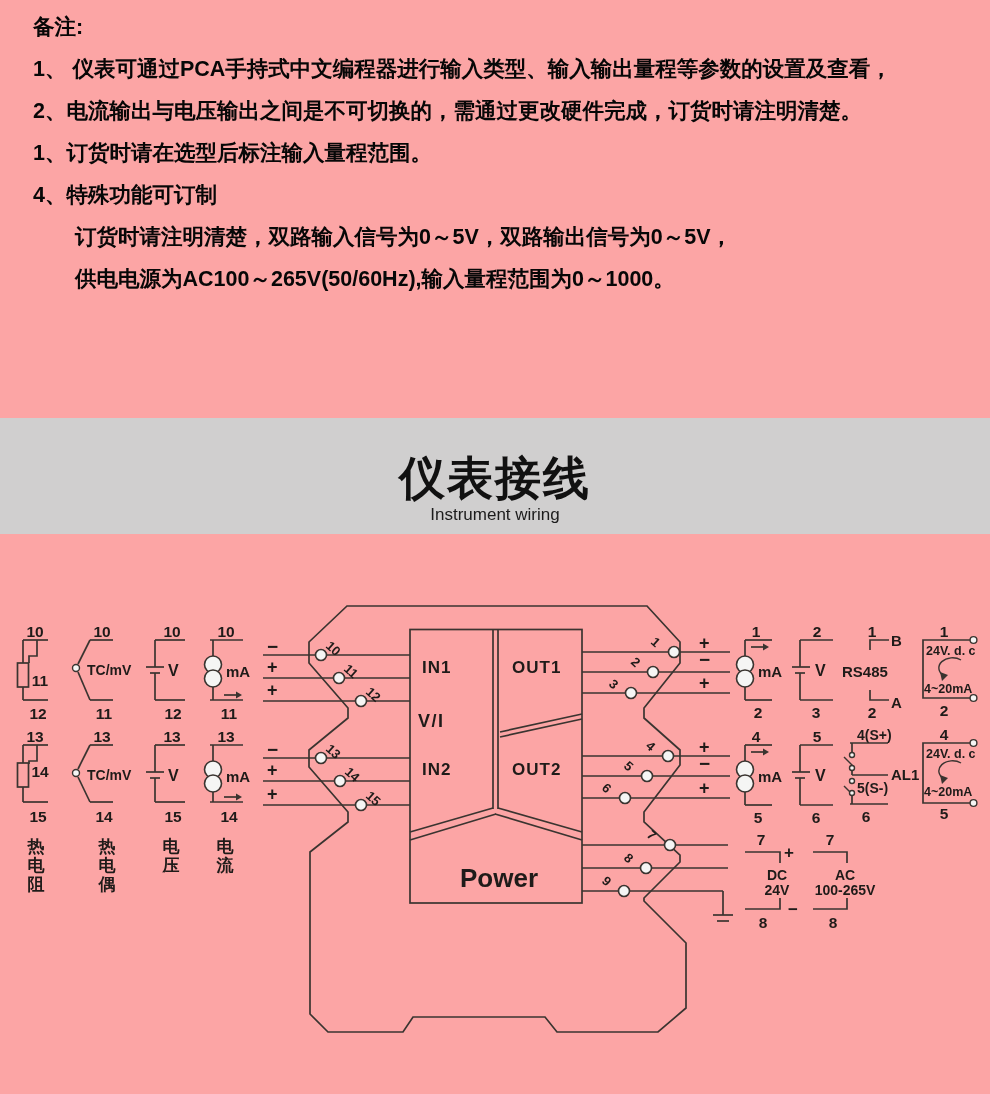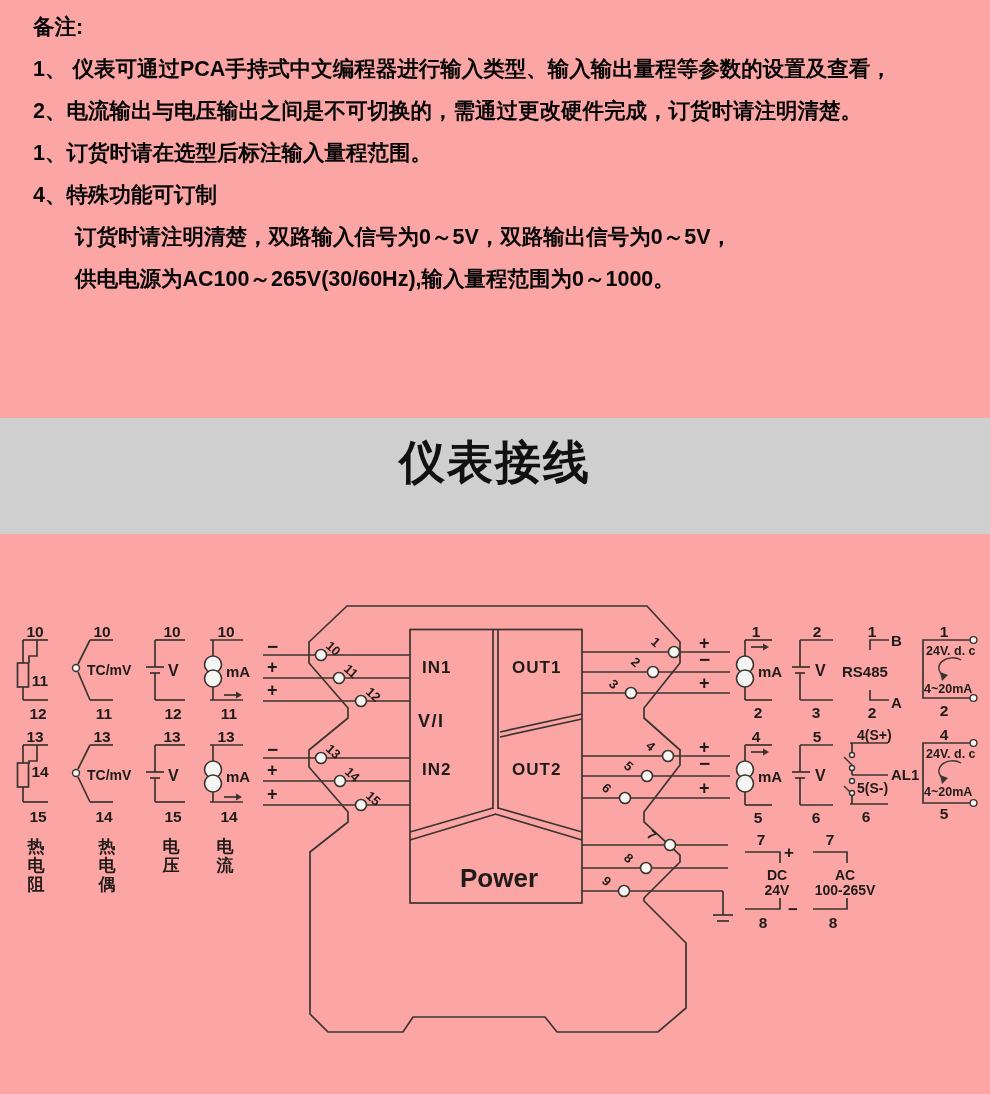--- a/index.html
+++ b/index.html
@@ -6,21 +6,21 @@
   #page{position:relative;width:990px;height:1094px;background:#fca5a5;overflow:hidden;
         font-family:"Liberation Sans","DejaVu Sans",sans-serif;color:#0d0d0d;}
   
   #notes{position:absolute;left:33px;top:6px;width:940px;font-size:21.5px;line-height:42px;
          font-weight:600;color:#070707;}
   .note-line{white-space:nowrap;}
   .note-cont{padding-left:42px;}
   
   #banner{position:absolute;left:0;top:418px;width:990px;height:116px;background:#d0cfcf;
           text-align:center;}
-  #banner .t{font-size:46px;font-weight:700;letter-spacing:2px;color:#111;padding-top:21px;line-height:1;}
+  #banner .t{font-size:46px;font-weight:700;letter-spacing:2px;color:#111;padding-top:37px;line-height:1;}
   #banner .s{font-size:17px;font-weight:400;color:#1c1c1c;margin-top:5px;line-height:1;}
   
   #diagram{position:absolute;left:0;top:560px;}
   .ln{stroke:#3a3430;stroke-width:1.7;fill:none;}
   .thin{stroke:#3a3430;stroke-width:1.4;fill:none;}
   .term{fill:#f5f5f4;stroke:#3a3430;stroke-width:1.6;}
   .dot{fill:#f5f5f4;stroke:#3a3430;stroke-width:1.4;}
   .solid{fill:#3a3430;stroke:none;}
   text{fill:#1f1b19;font-family:"Liberation Sans","DejaVu Sans",sans-serif;font-weight:600;}
   .tm{text-anchor:middle;}
@@ -31,25 +31,26 @@
 
 <div id="page">
 
   <div id="notes">
     <div class="note-line">备注:</div>
     <div class="note-line">1、 仪表可通过PCA手持式中文编程器进行输入类型、输入输出量程等参数的设置及查看，</div>
     <div class="note-line">2、电流输出与电压输出之间是不可切换的，需通过更改硬件完成，订货时请注明清楚。</div>
     <div class="note-line">1、订货时请在选型后标注输入量程范围。</div>
     <div class="note-line">4、特殊功能可订制</div>
     <div class="note-line note-cont">订货时请注明清楚，双路输入信号为0～5V，双路输出信号为0～5V，</div>
-    <div class="note-line note-cont">供电电源为AC100～265V(30/60Hz),输入量程范围为0～1000。</div>
+    <div class="note-line note-cont">供电电源为AC100～265V(50/60Hz),输入量程范围为0～1000。</div>
   </div>
 
   <div id="banner">
     <div class="t">仪表接线</div>
+    <div class="s">Instrument wiring</div>
   </div>
 
   <svg id="diagram" width="990" height="534" viewBox="0 0 990 534">
 
     <g>
       <text class="tm" x="35" y="77" font-size="15.5">10</text>
       <path class="ln" d="M23,80 H48"></path>
       <path class="ln" d="M23,80 V103"></path>
       <rect class="ln" x="17.5" y="103" width="11" height="24"></rect>
       <path class="ln" d="M23,127 V140"></path>

